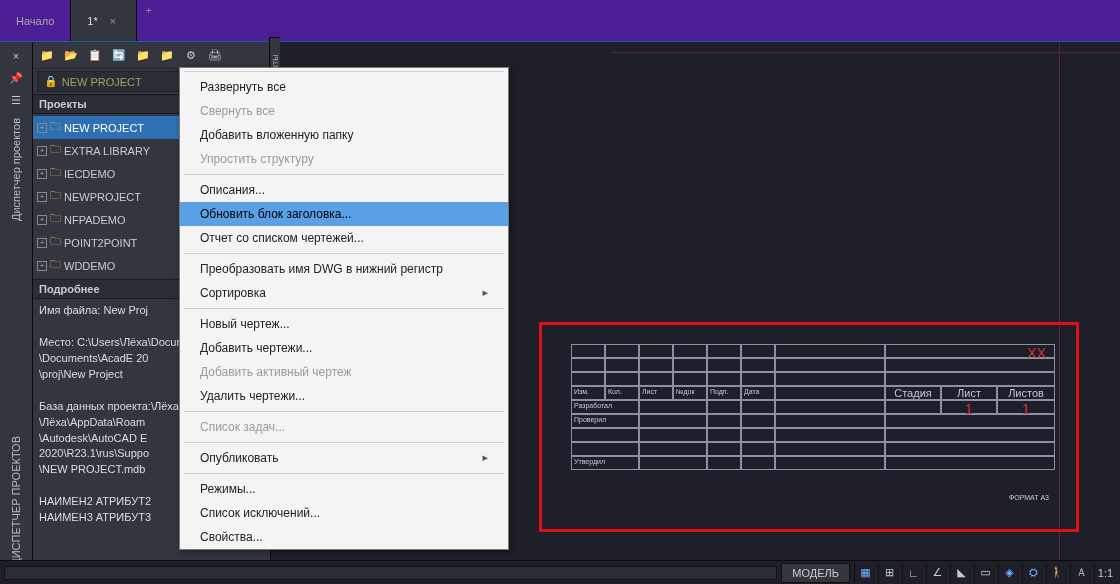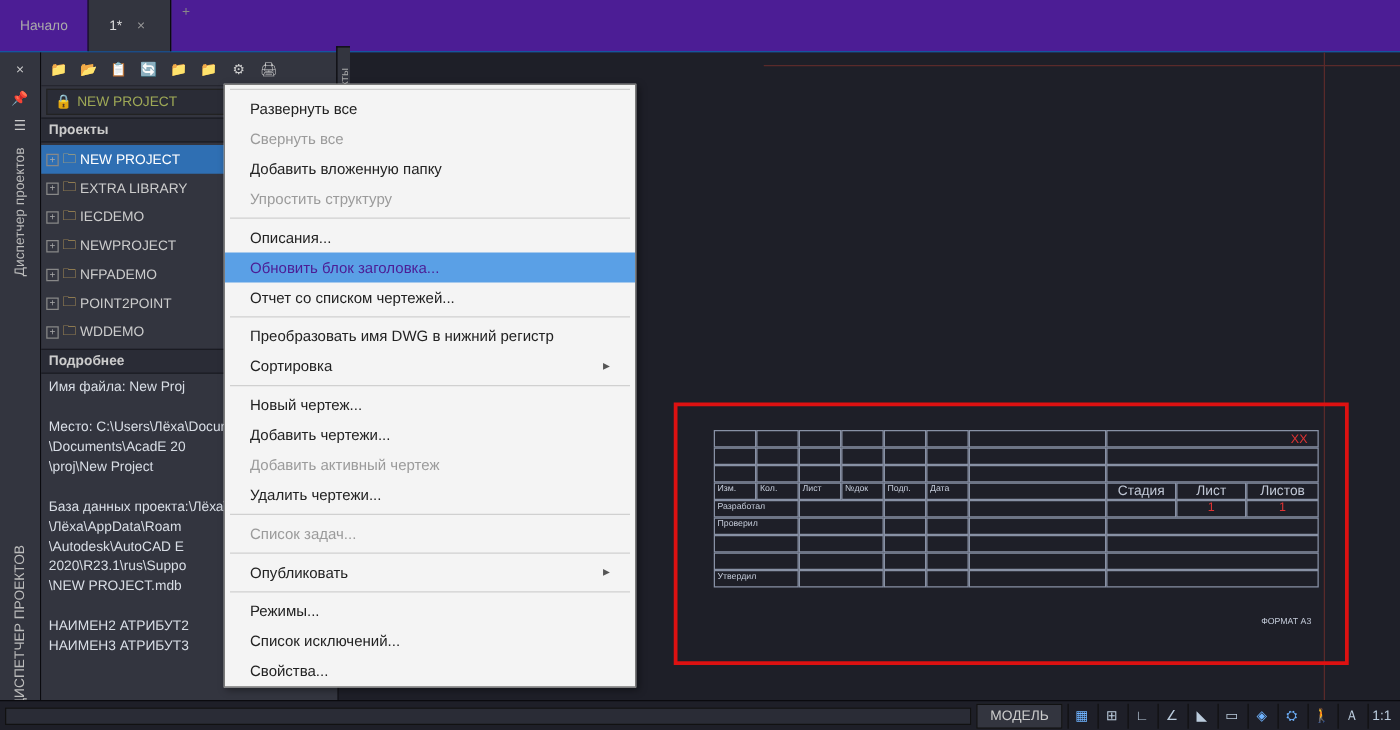--- a/index.html
+++ b/index.html
@@ -31,28 +31,28 @@
 .details p{white-space:nowrap;overflow:hidden;text-overflow:clip}
 .canvas{flex:1;background:#1e1f28;position:relative}
 .hairline-v{position:absolute;top:0;right:60px;width:1px;height:100%;background:#5a2a2a}
 .hairline-h{position:absolute;top:10px;left:340px;right:0;height:1px;background:#5a2a2a}
 .redbox{position:absolute;left:268px;top:280px;width:540px;height:210px;border:3px solid #d11}
 .title-block{position:absolute;left:300px;top:302px;width:490px;height:160px;color:#bfc6d4;font-size:7px}
 .tb-row{display:flex;height:14px}
 .tb-cell{border:1px solid #8891a5;flex:1}
 .tb-small{flex:0 0 34px}
 .tb-wide{flex:0 0 170px}
-.red-txt{color:#d33;font-size:10px}
+.red-txt{color:#d33;font-size:14px}
 .title-block .lbl{font-size:7px;padding:1px 2px;color:#c4cbd9}
 .fmt{position:absolute;right:12px;bottom:3px;font-size:7px;color:#c4cbd9}
 .ctx-handle{position:absolute;left:269px;top:37px;width:11px;height:50px;background:#33353f;border:1px solid #0a0a0e;border-left:none;writing-mode:vertical-rl;transform:rotate(180deg);font-size:9px;color:#aaa;text-align:center}
 .ctx{position:absolute;left:179px;top:67px;width:330px;background:#f4f4f4;color:#222;border:1px solid #7a7a7a;box-shadow:2px 2px 6px rgba(0,0,0,.4);z-index:10}
 .ctx-item{padding:5px 20px;border:none;background:none;display:block;width:100%;text-align:left;font-size:12px;color:#222}
 .ctx-item.dis{color:#9b9b9b}
-.ctx-item.hl{background:#5aa0e6;color:#4c1d95}
+.ctx-item.hl{background:#5aa0e6;color:#000000}
 .ctx-sep{height:1px;background:#d0d0d0;margin:3px 4px}
 .ctx-item .arr{float:right;color:#555}
 .status{position:absolute;left:0;right:0;bottom:0;height:24px;background:#1e1f28;border-top:1px solid #0a0a0e;display:flex;align-items:center}
 .sb-track{flex:1;height:14px;margin:0 4px;background:#2a2c36;border:1px solid #111}
 .model-btn{background:#33353f;padding:3px 10px;border:1px solid #111;color:#ccc}
 .status .sbtns{display:flex;gap:2px;padding:0 4px}
 .status .sbtn{width:22px;height:20px;display:flex;align-items:center;justify-content:center;color:#bcd;border-left:1px solid #111}
 .status .sbtn.on{color:#6fb3ff}
 </style>
 </head>

